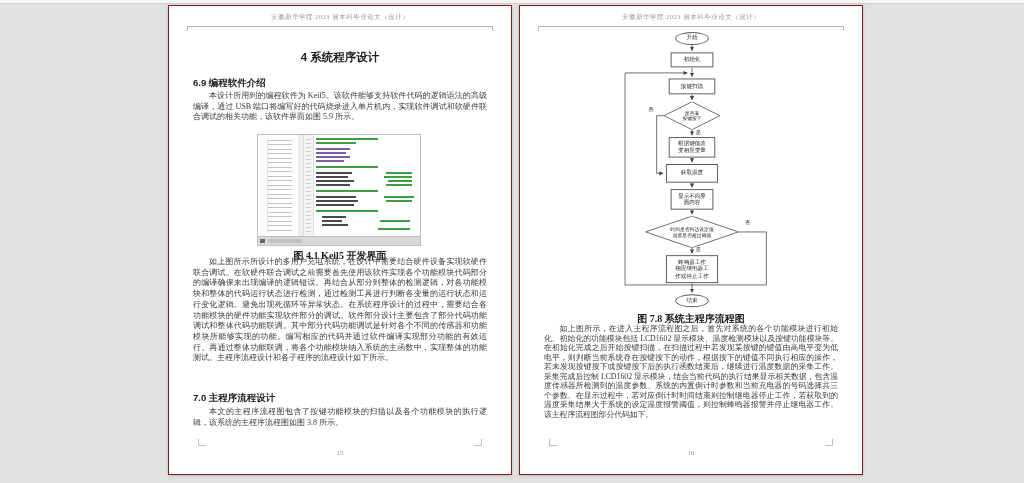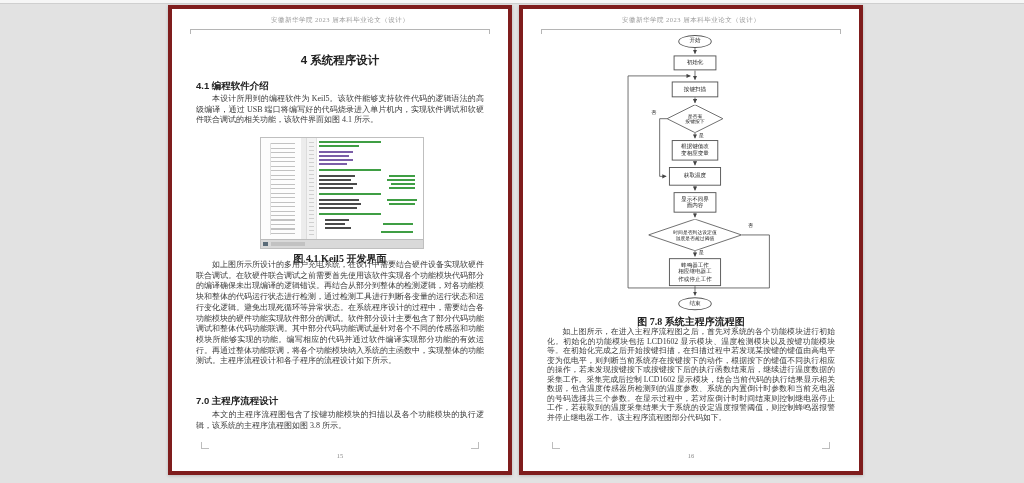--- a/index.html
+++ b/index.html
@@ -5,21 +5,21 @@
   html,body{margin:0;padding:0;}
   body{
     width:1024px;height:483px;overflow:hidden;position:relative;
     background:#e2e2e2;
     font-family:"Liberation Serif","DejaVu Serif",serif;
     -webkit-font-smoothing:antialiased;
   }
   .top-strip{position:absolute;left:0;top:0;width:1024px;height:3px;background:#f6f6f6;border-bottom:1px solid #cfcfcf;}
   .page{
     position:absolute;top:5px;width:344px;height:470px;background:#fff;
-    border:4px solid #7f1d1d;box-shadow:0 1px 3px rgba(0,0,0,.18);
+    border:1px solid #7f1d1d;box-shadow:0 1px 3px rgba(0,0,0,.18);
     box-sizing:border-box;
   }
   .page-left{left:168px;}
   .page-right{left:519px;}
 
   .hdr{position:absolute;top:7px;left:0;width:100%;text-align:center;font-size:6.5px;color:#9a9a9a;letter-spacing:.5px;}
   .hdr-line{position:absolute;top:20px;left:18px;right:18px;border-top:1px solid #b5b5b5;}
   .hdr-line::before,.hdr-line::after{content:"";position:absolute;top:0;width:1px;height:4px;background:#b5b5b5;}
   .hdr-line::before{left:0;}
   .hdr-line::after{right:0;}
@@ -100,22 +100,22 @@
 </head>
 <body>
 
 <div class="top-strip"></div>
 
 <div class="page page-left">
   <div class="hdr">安徽新华学院 2023 届本科毕业论文（设计）</div>
   <div class="hdr-line"></div>
 
   <div class="doc-title">4  系统程序设计</div>
-  <div class="sec-h h41">4.1  编程软件介绍</div>
-  <div class="para p1">本设计所用到的编程软件为 Keil5。该软件能够支持软件代码的逻辑语法的高级编译，通过 USB 端口将编写好的代码烧录进入单片机内，实现软件调试和软硬件联合调试的相关功能，该软件界面如图 4.1 所示。</div>
+  <div class="sec-h h41">6.9  编程软件介绍</div>
+  <div class="para p1">本设计所用到的编程软件为 Keil5。该软件能够支持软件代码的逻辑语法的高级编译，通过 USB 端口将编写好的代码烧录进入单片机内，实现软件调试和软硬件联合调试的相关功能，该软件界面如图 5.9 所示。</div>
 
   <div class="keil">
     <div class="k-tree"></div>
     <div class="k-scroll"></div>
     <div class="k-gutter"></div>
     <div class="k-src"></div>
     <div class="k-status"></div>
   </div>
   <div class="fig-cap cap1">图 4.1 Keil5 开发界面</div>
 

